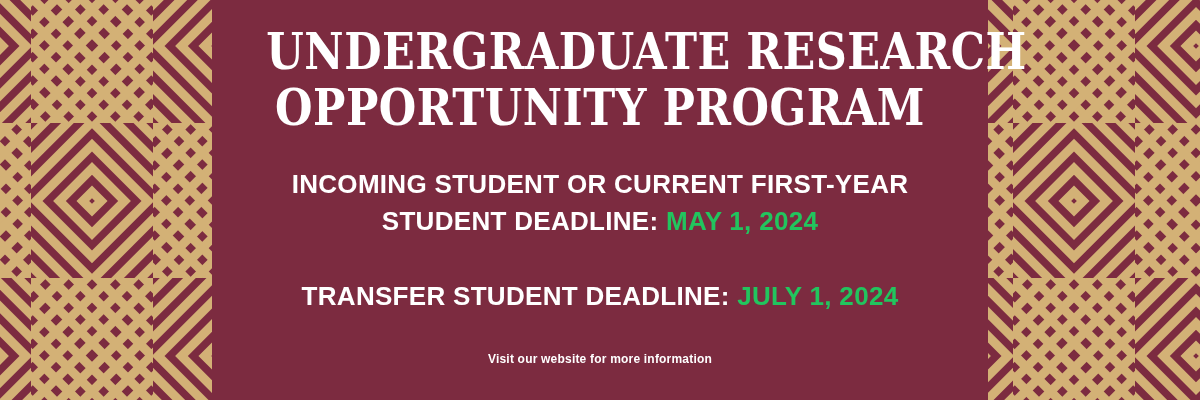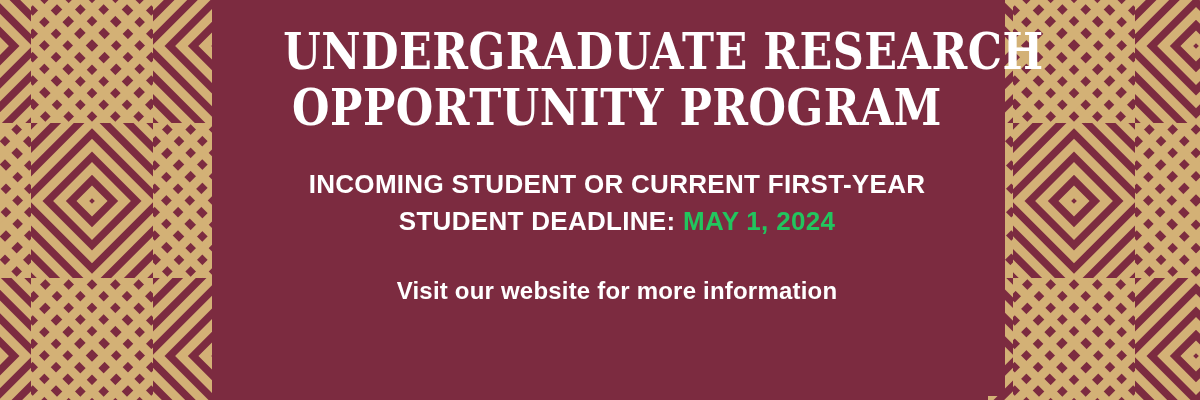--- a/index.html
+++ b/index.html
@@ -68,21 +68,21 @@
   }
   .corner .ring { display: block; }
   .c-tl { left: 0;   top: 0;   }
   .c-tr { left: 122px; top: 0; }
   .c-bl { left: 0;   top: 155px; }
   .c-br { left: 122px; top: 155px; }
 
   
   #content {
     position: absolute;
-    left: 229px;
+    left: 212px;
     top: 0;
     width: 776px;
     height: 396px;
     background: #7c2b40;
     text-align: center;
     z-index: 5;
   }
 
   #title-block {
     padding-top: 24px;
@@ -112,21 +112,21 @@
   }
   .gold { color: #22c55e; }
 
   #deadline-block-2 {
     margin-top: 38px;
   }
 
   #footnote {
     margin-top: 37px;
     font-weight: bold;
-    font-size: 24px;
+    font-size: 12px;
     letter-spacing: 0.2px;
     color: #ffffff;
     white-space: nowrap;
   }
 </style>
 </head>
 <body>
 
 <div id="banner">
 
@@ -462,17 +462,23 @@
     </div>
 
     <div id="deadline-block-1">
       <div class="sub-line">INCOMING STUDENT OR CURRENT FIRST-YEAR</div>
       <div class="sub-line">
         <span>STUDENT DEADLINE:</span>
         <span class="gold">MAY 1, 2024</span>
       </div>
     </div>
 
+    <div id="deadline-block-2">
+      <div class="sub-line">
+        <span>TRANSFER STUDENT DEADLINE:</span>
+        <span class="gold">JULY 1, 2024</span>
+      </div>
+    </div>
 
     <div id="footnote">Visit our website for more information</div>
 
   </div>
 </div>
 
 </body></html>

